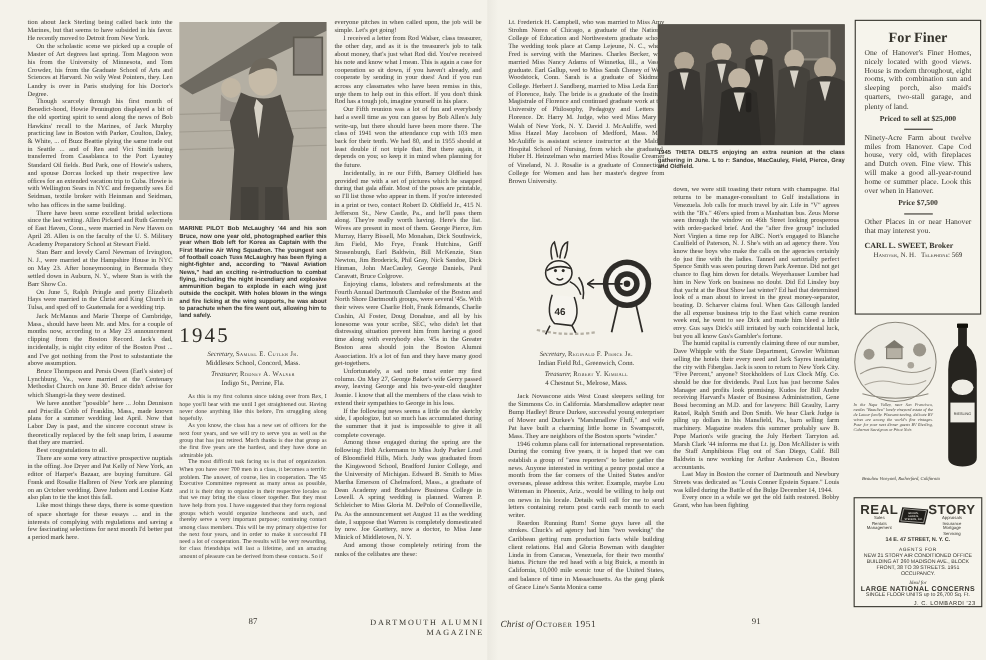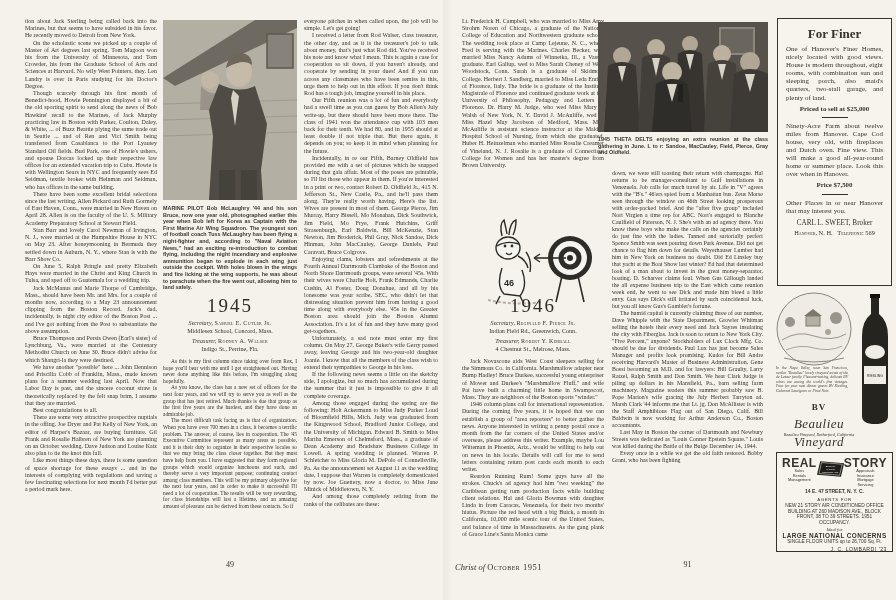--- a/index.html
+++ b/index.html
@@ -4,37 +4,37 @@
 <style>
   html,body{margin:0;padding:0;}
   body{width:896px;height:600px;position:relative;background:#f4f2ea;overflow:hidden;
        font-family:"Liberation Serif", serif;color:#35332c;}
   .abs{position:absolute;}
   .col{position:absolute;text-align:justify;overflow:hidden;font-size:6px;line-height:7.2px;}
   .col p{margin:0;text-indent:8px;}
   .col p.cont{text-indent:0;}
   .caption{position:absolute;font-family:"Liberation Sans", sans-serif;font-size:5.4px;
            line-height:6.6px;text-align:justify;color:#3a3831;font-weight:bold;overflow:hidden;}
-  .class-heading{position:absolute;text-align:center;font-size:19px;line-height:20px;letter-spacing:2px;color:#2f2d27;}
+  .class-heading{position:absolute;font-size:19px;line-height:20px;letter-spacing:2px;color:#2f2d27;}
   .officers{position:absolute;text-align:center;font-size:6.1px;line-height:7.6px;}
   .officers .role{font-style:italic;}
   .officers .name{font-variant:small-caps;letter-spacing:.3px;}
   .officers .tgap{margin-top:3px;}
   .photo{position:absolute;overflow:hidden;}
   .footer{position:absolute;font-size:8px;color:#35332c;}
   .footer-mag{letter-spacing:1.6px;font-size:7.4px;}
   .issue-pre{font-style:italic;}
   .issue-date{font-variant:small-caps;letter-spacing:.5px;text-align:right;}
   
   .adbox{position:absolute;border:1.5px solid #35332c;background:#f6f4ec;box-sizing:border-box;}
   .forsale{padding:7px 8px;text-align:justify;font-size:6.9px;line-height:8.1px;}
   .forsale .title{text-align:center;font-weight:bold;font-size:13px;line-height:15px;margin-bottom:4px;}
   .forsale .price{text-align:center;font-weight:bold;margin:3px 0;}
   .forsale .rule{width:26px;border-top:1px solid #35332c;margin:4px auto;}
-  .forsale .broker{text-align:center;font-weight:normal;margin-top:4px;font-size:7.2px;}
+  .forsale .broker{text-align:left;font-weight:bold;margin-top:4px;font-size:7.2px;}
   .forsale .cityline{text-align:center;font-variant:small-caps;font-size:6.4px;margin-top:2px;}
   .bv-ad{position:absolute;font-size:3.8px;line-height:4.6px;color:#45433c;}
   .bv-body{position:absolute;left:0;top:74px;width:72px;text-align:justify;font-style:italic;}
   .bv-mark{position:absolute;left:0;top:104px;width:86px;text-align:center;}
   .bv-letters{font-weight:bold;font-size:9px;letter-spacing:1px;}
   .bv-script{font-style:italic;font-size:13px;line-height:13px;letter-spacing:.5px;}
   .bv-footer{position:absolute;left:0;top:140px;width:86px;text-align:center;font-size:4.2px;font-style:italic;}
   .re{font-family:"Liberation Sans", sans-serif;padding:4px 5px;font-size:4.6px;line-height:5.4px;text-align:center;}
   .re .toprow{display:flex;justify-content:space-between;text-align:center;}
   .re .bigword{font-weight:bold;font-size:12px;line-height:12px;letter-spacing:.5px;}
@@ -109,21 +109,22 @@
     <p>I received a letter from Rod Walser, class treasurer, the other day, and as it is the treasurer's job to talk about money, that's just what Rod did. You've received his note and know what I mean. This is again a case for cooperation so sit down, if you haven't already, and cooperate by sending in your dues! And if you run across any classmates who have been remiss in this, urge them to help out in this effort. If you don't think Rod has a tough job, imagine yourself in his place.</p>
     <p>Our Fifth reunion was a lot of fun and everybody had a swell time as you can guess by Bob Allen's July write-up, but there should have been more there. The class of 1941 won the attendance cup with 103 men back for their tenth. We had 80, and in 1955 should at least double if not triple that. But there again, it depends on you; so keep it in mind when planning for the future.</p>
     <p>Incidentally, in re our Fifth, Barney Oldfield has provided me with a set of pictures which he snapped during that gala affair. Most of the poses are printable, so I'll list those who appear in them. If you're interested in a print or two, contact Robert D. Oldfield Jr., 415 N. Jefferson St., New Castle, Pa., and he'll pass them along. They're really worth having. Here's the list. Wives are present in most of them. George Pierce, Jim Murray, Harry Bissell, Mo Monahan, Dick Southwick, Jim Field, Mo Frye, Frank Hutchins, Griff Strasenburgh, Earl Baldwin, Bill McKenzie, Stan Newton, Jim Broderick, Phil Gray, Nick Sandoe, Dick Hinman, John MacCauley, George Daniels, Paul Caravatt, Bruce Colgrove.</p>
     <p>Enjoying clams, lobsters and refreshments at the Fourth Annual Dartmouth Clambake of the Boston and North Shore Dartmouth groups, were several '45s. With their wives were Charlie Holt, Frank Edmands, Charlie Cushin, Al Foster, Doug Donahue, and all by his lonesome was your scribe, SEC, who didn't let that distressing situation prevent him from having a good time along with everybody else. '45s in the Greater Boston area should join the Boston Alumni Association. It's a lot of fun and they have many good get-togethers.</p>
     <p>Unfortunately, a sad note must enter my first column. On May 27, George Baker's wife Gerry passed away, leaving George and his two-year-old daughter Joanie. I know that all the members of the class wish to extend their sympathies to George in his loss.</p>
     <p>If the following news seems a little on the sketchy side, I apologize, but so much has accumulated during the summer that it just is impossible to give it all complete coverage.</p>
     <p>Among those engaged during the spring are the following: Holt Ackermann to Miss Judy Parker Loud of Bloomfield Hills, Mich. Judy was graduated from the Kingswood School, Bradford Junior College, and the University of Michigan. Edward B. Smith to Miss Martha Emerson of Chelmsford, Mass., a graduate of Dean Academy and Bradshaw Business College in Lowell. A spring wedding is planned. Warren P. Schleicher to Miss Gloria M. DePolo of Connellsville, Pa. As the announcement set August 11 as the wedding date, I suppose that Warren is completely domesticated by now. Joe Guettery, now a doctor, to Miss Jane Minick of Middletown, N. Y.</p>
     <p>And among those completely retiring from the ranks of the celibates are these:</p>
   </div>
 
-  <div class="footer" style="left:163px;top:560px;width:134px;text-align:center;">49</div>
+  <div class="footer" style="left:163px;top:560px;width:134px;text-align:center;">87</div>
+  <div class="footer footer-mag" style="left:284px;top:561px;width:156px;text-align:right;">DARTMOUTH ALUMNI MAGAZINE</div>
 
   <div class="col" id="c4a" style="left:462px;top:18px;width:142px;height:176px;">
     <p class="cont">Lt. Frederick H. Campbell, who was married to Miss Amy Strohm Noren of Chicago, a graduate of the National College of Education and Northwestern graduate school. The wedding took place at Camp Lejeune, N. C., where Fred is serving with the Marines. Charles Becker, who married Miss Nancy Adams of Winnetka, Ill., a Vassar graduate. Earl Gallup, wed to Miss Sarah Cheney of West Woodstock, Conn. Sarah is a graduate of Skidmore College. Herbert J. Sandberg, married to Miss Leda Enrica of Florence, Italy. The bride is a graduate of the Institute Magistrale of Florence and continued graduate work at the University of Philosophy, Pedagogy and Letters in Florence. Dr. Harry M. Judge, who wed Miss Mary F. Walsh of New York, N. Y. David J. McAuliffe, wed to Miss Hazel May Jacobson of Medford, Mass. Mrs. McAuliffe is assistant science instructor at the Malden Hospital School of Nursing, from which she graduated. Huber H. Heinzelman who married Miss Rosalie Creamer of Vineland, N. J. Rosalie is a graduate of Connecticut College for Women and has her master's degree from Brown University.</p>
   </div>
 
   <div class="photo" style="left:478px;top:212px;width:126px;height:96px;">
     <svg width="126" height="96" viewBox="0 0 126 96">
       <g stroke="#2e2c28" fill="none" stroke-width="1.4">
         <ellipse cx="30" cy="36" rx="12" ry="11" fill="#f6f4ee"></ellipse>
         <path d="M24,24 q-3,-12 2,-16 q2,8 3,14"></path>
@@ -144,21 +145,20 @@
       <circle cx="92" cy="46" r="6.5" fill="#f6f4ee"></circle>
       <circle cx="92" cy="46" r="3" fill="#2e2c28"></circle>
       <line x1="56" y1="46" x2="88" y2="46" stroke="#2e2c28" stroke-width="1.6"></line>
       <path d="M56,46 l6,-4 M56,46 l6,4" stroke="#2e2c28" stroke-width="1.4" fill="none"></path>
       <line x1="84" y1="64" x2="78" y2="90" stroke="#2e2c28" stroke-width="1.6"></line>
       <line x1="100" y1="64" x2="106" y2="90" stroke="#2e2c28" stroke-width="1.6"></line>
       <path d="M10,88 q28,6 54,2" stroke="#b5b0a4" stroke-width="2" fill="none" stroke-dasharray="3,2"></path>
     </svg>
   </div>
 
-  <div class="class-heading" style="left:462px;top:296px;width:142px;">1946</div>
   <div class="officers" style="left:459px;top:320px;width:148px;">
     <div><span class="role">Secretary,</span> <span class="name">Reginald F. Pierce Jr.</span></div>
     <div>Indian Field Rd., Greenwich, Conn.</div>
     <div class="tgap"><span class="role">Treasurer,</span> <span class="name">Robert Y. Kimball</span></div>
     <div>4 Chestnut St., Melrose, Mass.</div>
   </div>
 
   <div class="col" id="c4b" style="left:462px;top:358px;width:142px;height:202px;">
     <p>Jack Novascone aids West Coast sleepers selling for the Simmons Co. in California. Marshmallow adapter near Bump Hadley! Bruce Durkee, successful young enterpriser of Mower and Durkee's "Marshmallow Fluff," and wife Pat have built a charming little home in Swampscott, Mass. They are neighbors of the Boston sports "winder."</p>
     <p>1946 column plans call for international representation. During the coming five years, it is hoped that we can establish a group of "area reporters" to better gather the news. Anyone interested in writing a penny postal once a month from the far corners of the United States and/or overseas, please address this writer. Example, maybe Lou Witteman in Phoenix, Ariz., would be willing to help out on news in his locale. Details will call for me to send letters containing return post cards each month to each writer.</p>
@@ -236,24 +236,20 @@
       <path d="M8,66 q30,8 60,0" stroke="#8b877c" fill="none"></path>
     </svg>
     <svg width="30" height="132" viewBox="0 0 30 132" style="position:absolute;left:84px;top:2px;">
       <path d="M11,0 h8 v20 q9,7 9,22 v80 q0,8 -13,8 q-13,0 -13,-8 v-80 q0,-15 9,-22 z" fill="#26241f"></path>
       <rect x="10" y="0" width="10" height="4" fill="#111009"></rect>
       <ellipse cx="15" cy="58" rx="10" ry="7" fill="#efede5"></ellipse>
       <rect x="4" y="72" width="22" height="18" fill="#efede5"></rect>
       <text x="15" y="83" font-size="3.4" text-anchor="middle" fill="#26241f" font-family="Liberation Sans, sans-serif">RIESLING</text>
     </svg>
     <div class="bv-ad bv-body">In the Napa Valley, near San Francisco, nestles "Beaulieu" lovely vineyard estate of the de Latour family. Pleasant-tasting, delicate BV wines are among the world's fine vintages. Pour for your next dinner guests BV Riesling, Cabernet Sauvignon or Pinot Noir.</div>
-    <div class="bv-mark">
-      <span class="bv-letters">BV</span><br>
-      <span class="bv-script">Beaulieu Vineyard</span>
-    </div>
     <div class="bv-footer">Beaulieu Vineyard, Rutherford, California</div>
   </div>
 
   <div class="adbox re" style="left:776px;top:452px;width:117px;height:100px;">
     <div class="toprow">
       <div>
         <div class="bigword">REAL</div>
         <div class="svc">Sales</div>
         <div class="svc">Rentals</div>
         <div class="svc">Management</div>

